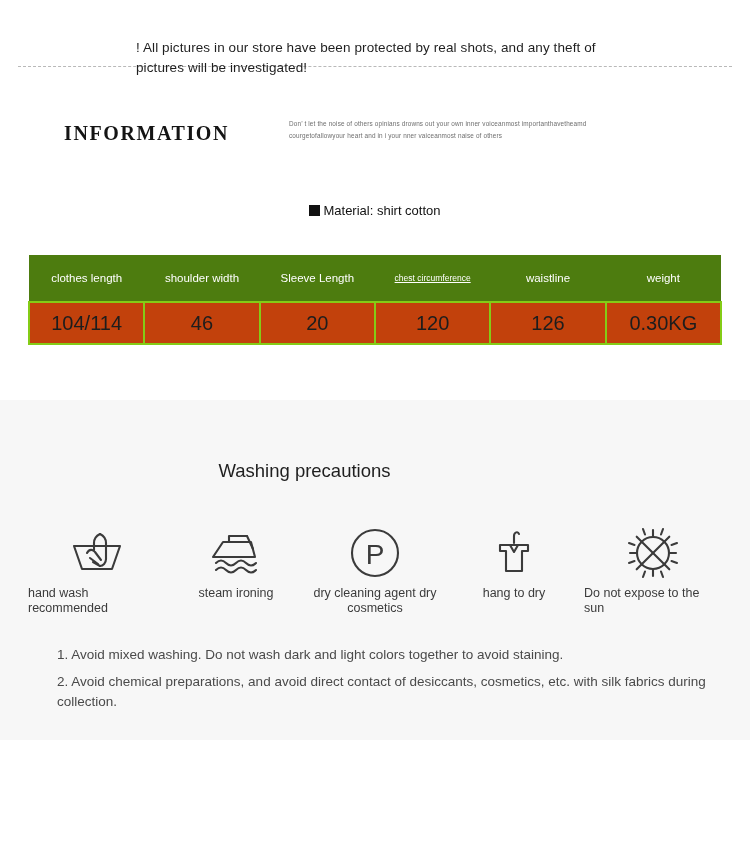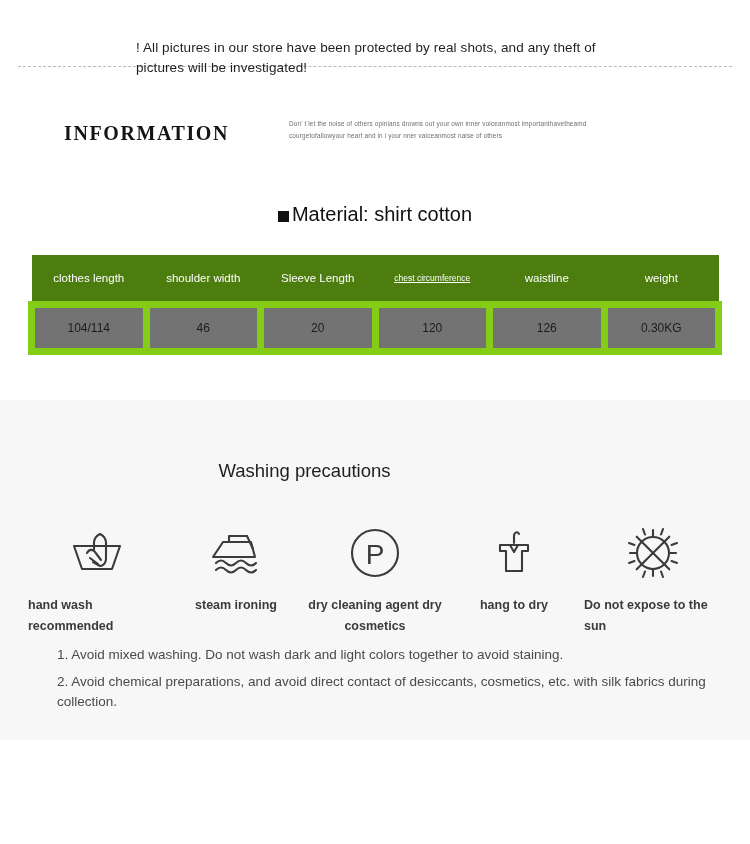--- a/index.html
+++ b/index.html
@@ -71,21 +71,21 @@
     letter-spacing: 0.15px;
   }
 
   
   .material-line {
     position: absolute;
     left: 0;
     top: 203px;
     width: 750px;
     text-align: center;
-    font-size: 20px;
+    font-size: 13px;
     color: #111111;
   }
   .material-bullet {
     display: inline-block;
     width: 11px;
     height: 11px;
     background: #111111;
     margin-right: 3px;
     position: relative;
     top: 1px;
@@ -111,24 +111,24 @@
     line-height: 12.5px;
     padding: 0 2px;
     border: none;
   }
   .spec-table th.th-lg { font-size: 11.5px; }
   .spec-table th.th-sm { font-size: 8.5px; line-height: 10px; text-decoration: underline; }
   .spec-table td {
     height: 38px;
     text-align: center;
     vertical-align: middle;
-    font-size: 12px;
+    font-size: 20px;
     color: #1d1d1d;
-    border: 7px solid #84cc16;
-    background: #737373;
+    border: 2px solid #84cc16;
+    background: #c2410c;
   }
 
   
   .wash-panel {
     position: absolute;
     left: 0;
     top: 400px;
     width: 750px;
     height: 340px;
     background: #f7f7f7;
@@ -159,25 +159,24 @@
     align-items: center;
     text-align: center;
   }
   .icon-art {
     height: 56px;
     display: flex;
     align-items: center;
     justify-content: center;
   }
   .icon-label {
-    margin-top: 14px;
+    margin-top: 5px;
     font-size: 12.5px;
-    line-height: 21px;
+    line-height: 15px;
     color: #3b3b3b;
-    font-weight: bold;
   }
   .icon-cell.left-align .icon-label { text-align: left; }
 
   .wash-notes {
     position: absolute;
     left: 57px;
     top: 245px;
     width: 650px;
   }
   .wash-note {

